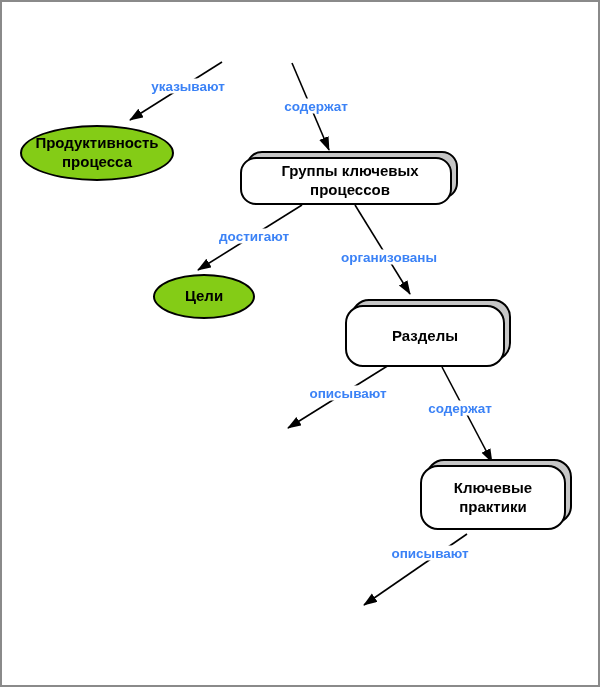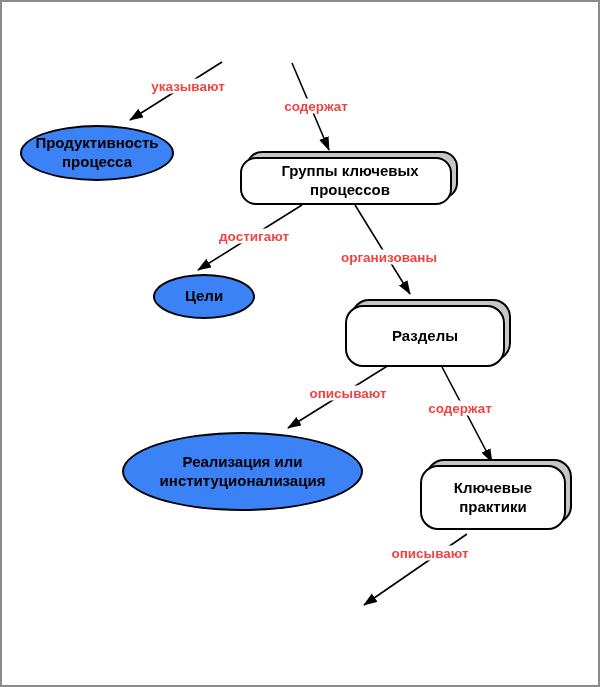--- a/index.html
+++ b/index.html
@@ -30,35 +30,35 @@
     text-align:center;
     font-weight:bold;font-size:15px;line-height:1.25;color:#000;
     white-space:pre-line;
   }
   .r20 .shadow,.r20 .face{border-radius:20px;}
   .r16 .shadow,.r16 .face{border-radius:16px;padding-left:8px;}
   .r18 .shadow,.r18 .face{border-radius:18px;}
 
   .enode{
     position:absolute;
-    background:#3b82f6;
+    background:#84cc16;
     border:2px solid #000;
     border-radius:50%;
     display:flex;align-items:center;justify-content:center;
     text-align:center;
     font-weight:bold;font-size:15px;line-height:1.25;color:#000;
     white-space:pre-line;
   }
 
   .edge-label{
     position:absolute;
     transform:translate(-50%,-50%);
     background:#fff;
     padding:0 3px;
-    font-weight:bold;font-size:13.5px;color:#ef4444;
+    font-weight:bold;font-size:13.5px;color:#3b82f6;
     white-space:nowrap;
   }
 </style>
 </head>
 <body>
 
 <div class="frame">
 
   <svg class="edges" viewBox="0 0 600 687">
     <defs>
@@ -91,22 +91,20 @@
     <div class="shadow"></div>
     <div class="face">Ключевые
 практики</div>
   </div>
 
   <div class="enode" style="left:18px;top:123px;width:150px;height:52px;">Продуктивность
 процесса</div>
 
   <div class="enode" style="left:151px;top:272px;width:98px;height:41px;">Цели</div>
 
-  <div class="enode" style="left:120px;top:430px;width:237px;height:75px;">Реализация или
-институционализация</div>
 
 
   <div class="edge-label" style="left:186px;top:84px;">указывают</div>
   <div class="edge-label" style="left:314px;top:104px;">содержат</div>
   <div class="edge-label" style="left:252px;top:234px;">достигают</div>
   <div class="edge-label" style="left:387px;top:244px;margin-top:11px;">организованы</div>
   <div class="edge-label" style="left:346px;top:391px;">описывают</div>
   <div class="edge-label" style="left:458px;top:406px;">содержат</div>
   <div class="edge-label" style="left:428px;top:551px;">описывают</div>
 

